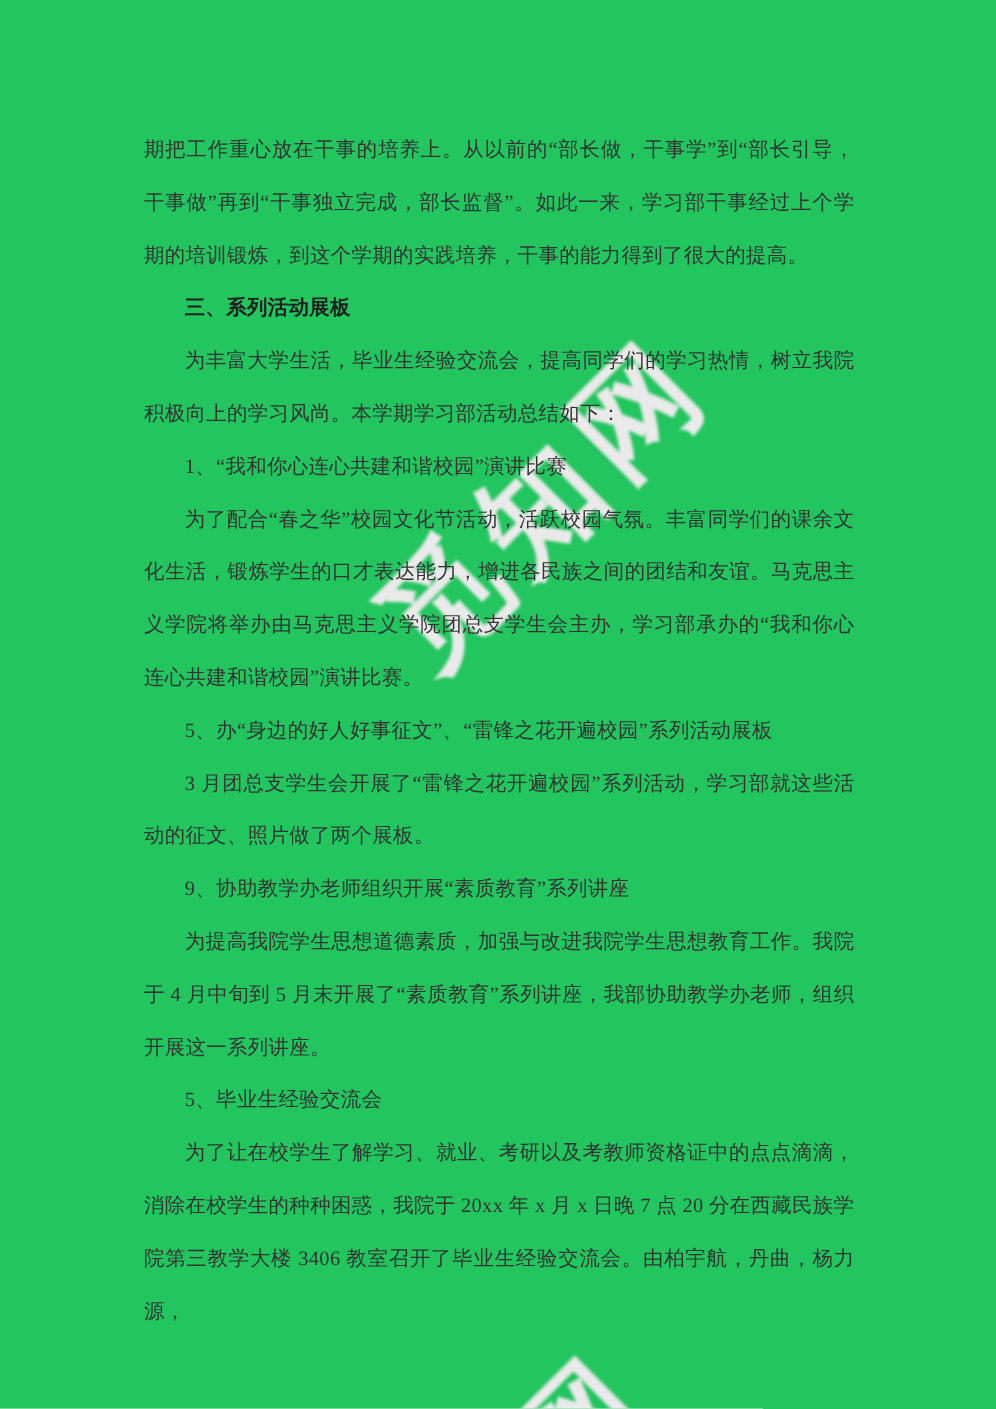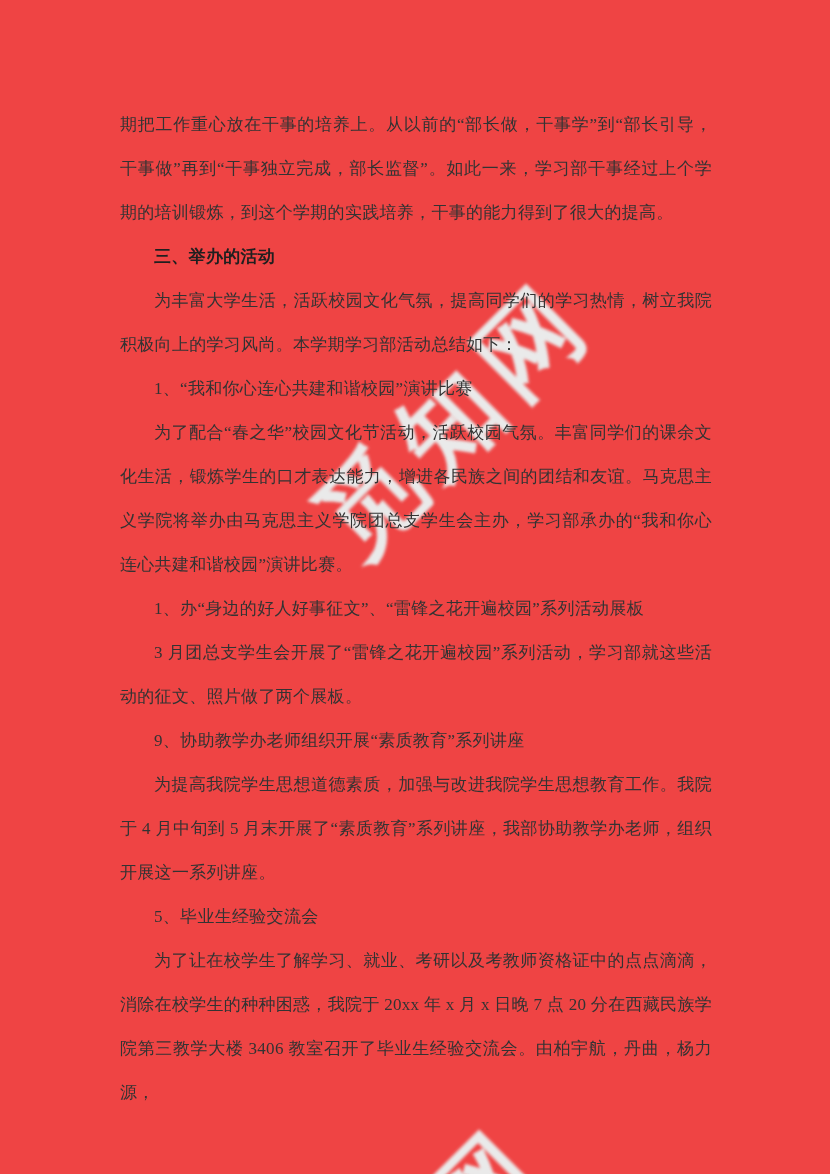--- a/index.html
+++ b/index.html
@@ -4,21 +4,21 @@
 <style>
   html, body {
     margin: 0;
     padding: 0;
     background: #ffffff;
   }
   .page {
     position: relative;
     width: 830px;
     height: 1174px;
-    background: #ef4444;
+    background: #22c55e;
     overflow: hidden;
     font-family: "Liberation Serif", "DejaVu Serif", serif;
   }
   .watermark {
     position: absolute;
     z-index: 0;
     font-size: 100px;
     font-weight: bold;
     letter-spacing: 12px;
     color: #eaeaea;
@@ -55,24 +55,24 @@
   }
 </style>
 </head>
 <body>
 
 <div class="page">
   <div class="watermark wm-center">觅知网</div>
   <div class="watermark wm-bottom">觅知网</div>
   <div class="content" id="doc-content">
       <p class="">期把工作重心放在干事的培养上。从以前的“部长做，干事学”到“部长引导，干事做”再到“干事独立完成，部长监督”。如此一来，学习部干事经过上个学期的培训锻炼，到这个学期的实践培养，干事的能力得到了很大的提高。</p>
-      <p class="heading indent">三、举办的活动</p>
-      <p class="indent">为丰富大学生活，活跃校园文化气氛，提高同学们的学习热情，树立我院积极向上的学习风尚。本学期学习部活动总结如下：</p>
+      <p class="heading indent">三、系列活动展板</p>
+      <p class="indent">为丰富大学生活，毕业生经验交流会，提高同学们的学习热情，树立我院积极向上的学习风尚。本学期学习部活动总结如下：</p>
       <p class="indent">1、“我和你心连心共建和谐校园”演讲比赛</p>
       <p class="indent">为了配合“春之华”校园文化节活动，活跃校园气氛。丰富同学们的课余文化生活，锻炼学生的口才表达能力，增进各民族之间的团结和友谊。马克思主义学院将举办由马克思主义学院团总支学生会主办，学习部承办的“我和你心连心共建和谐校园”演讲比赛。</p>
-      <p class="indent">1、办“身边的好人好事征文”、“雷锋之花开遍校园”系列活动展板</p>
+      <p class="indent">5、办“身边的好人好事征文”、“雷锋之花开遍校园”系列活动展板</p>
       <p class="indent">3 月团总支学生会开展了“雷锋之花开遍校园”系列活动，学习部就这些活动的征文、照片做了两个展板。</p>
       <p class="indent">9、协助教学办老师组织开展“素质教育”系列讲座</p>
       <p class="indent">为提高我院学生思想道德素质，加强与改进我院学生思想教育工作。我院于 4 月中旬到 5 月末开展了“素质教育”系列讲座，我部协助教学办老师，组织开展这一系列讲座。</p>
       <p class="indent">5、毕业生经验交流会</p>
       <p class="indent">为了让在校学生了解学习、就业、考研以及考教师资格证中的点点滴滴，消除在校学生的种种困惑，我院于 20xx 年 x 月 x 日晚 7 点 20 分在西藏民族学院第三教学大楼 3406 教室召开了毕业生经验交流会。由柏宇航，丹曲，杨力源，</p>
     </div>
 </div>
 
 </body></html>

